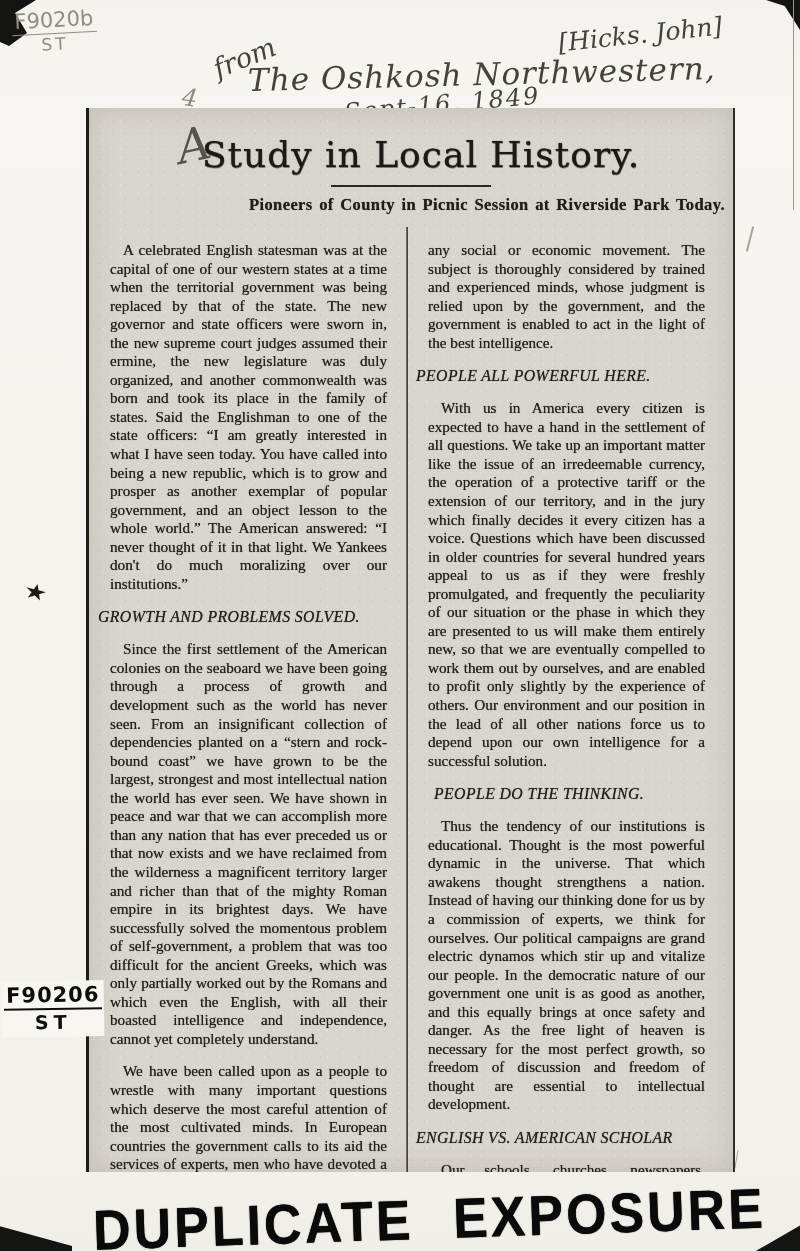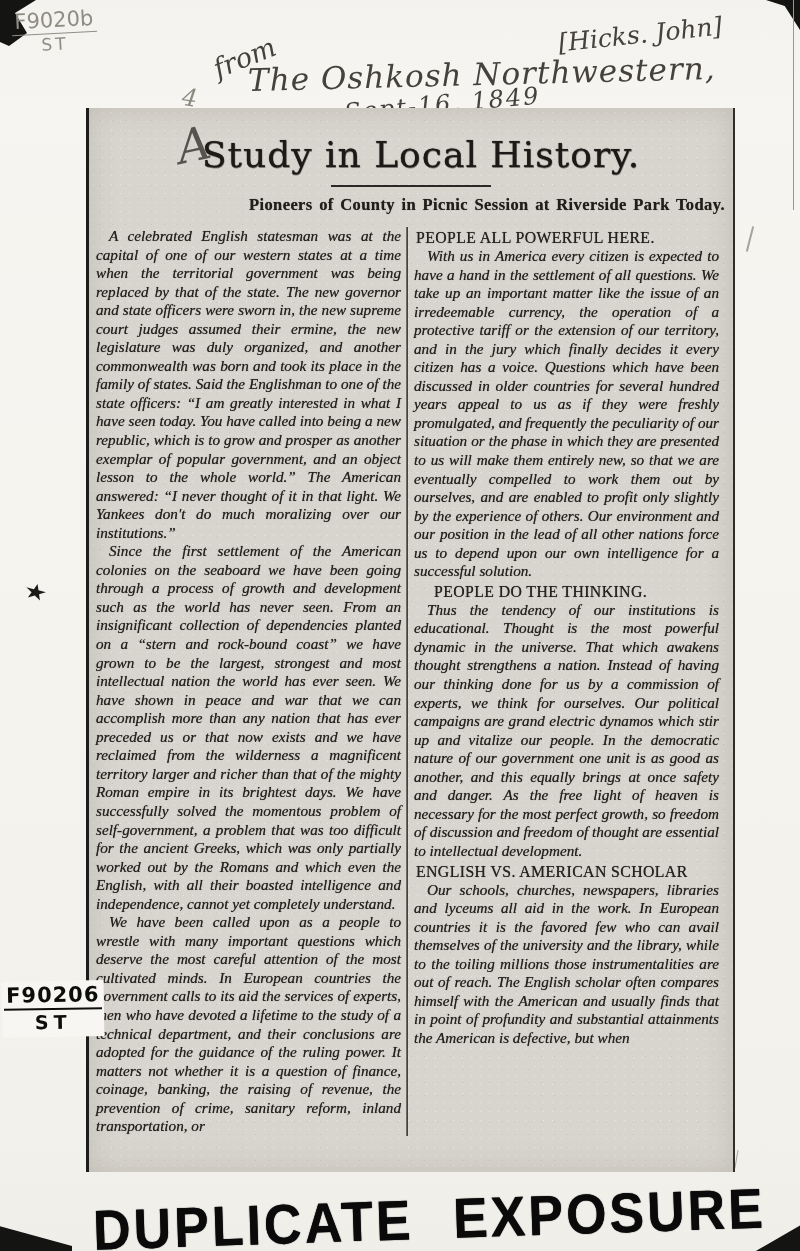--- a/index.html
+++ b/index.html
@@ -68,23 +68,23 @@
   .subhead{text-align:right;font-weight:bold;font-size:16.5px;letter-spacing:.4px;
            word-spacing:2px;color:#201e1a;margin:2px 8px 10px;
            text-shadow:0 0 .7px rgba(25,22,18,.75);}
 
   .cols{display:flex;padding:2px 4px 0 7px;}
   .col{width:305px;font-size:15.2px;line-height:18.55px;text-align:justify;
        text-shadow:0 0 .7px rgba(28,25,20,.8);
        color:#24221d;}
   .col-left{padding-right:5px;border-right:1px solid #6e6b64;}
   .col-right{border-left:1px solid #44423d;padding-left:6px;}
-  .col p{margin:0;text-indent:13px;font-style:italic;}
+  .col p{margin:14px;text-indent:13px;}
   .col h3{margin:1px 0 0;font-size:15.8px;font-weight:normal;letter-spacing:.4px;
-          line-height:19px;text-indent:2px;}
+          line-height:19px;text-indent:2px;font-style:italic;}
   .col h3.centered{text-indent:20px;}
 
   
   .dup-stamp{position:absolute;left:92px;top:1198px;white-space:nowrap;
              font-family:"Liberation Sans", sans-serif;font-weight:bold;
              font-size:52px;letter-spacing:3px;word-spacing:22px;color:#0a0a0a;
              transform:rotate(-1.9deg) scaleY(1.08);transform-origin:left top;
              text-shadow:0 0 1px #000;}
 </style>
 </head>
@@ -120,25 +120,27 @@
       <span class="hand-A">A</span>
       <span class="headline">Study in Local History.</span>
     </div>
     <div class="headline-rule"></div>
     <div class="subhead">Pioneers of County in Picnic Session at Riverside Park Today.</div>
 
     <div class="cols">
 
       <div class="col col-left">
         <p>A celebrated English statesman was at the capital of one of our western states at a time when the territorial government was being replaced by that of the state. The new governor and state officers were sworn in, the new supreme court judges assumed their ermine, the new legislature was duly organized, and another commonwealth was born and took its place in the family of states. Said the Englishman to one of the state officers: “I am greatly interested in what I have seen today. You have called into being a new republic, which is to grow and prosper as another exemplar of popular government, and an object lesson to the whole world.” The American answered: “I never thought of it in that light. We Yankees don't do much moralizing over our institutions.”</p>
+        <h3>GROWTH AND PROBLEMS SOLVED.</h3>
         <p>Since the first settlement of the American colonies on the seaboard we have been going through a process of growth and development such as the world has never seen. From an insignificant collection of dependencies planted on a “stern and rock-bound coast” we have grown to be the largest, strongest and most intellectual nation the world has ever seen. We have shown in peace and war that we can accomplish more than any nation that has ever preceded us or that now exists and we have reclaimed from the wilderness a magnificent territory larger and richer than that of the mighty Roman empire in its brightest days. We have successfully solved the momentous problem of self-government, a problem that was too difficult for the ancient Greeks, which was only partially worked out by the Romans and which even the English, with all their boasted intelligence and independence, cannot yet completely understand.</p>
         <p>We have been called upon as a people to wrestle with many important questions which deserve the most careful attention of the most cultivated minds. In European countries the government calls to its aid the services of experts, men who have devoted a lifetime to the study of a technical department, and their conclusions are adopted for the guidance of the ruling power. It matters not whether it is a question of finance, coinage, banking, the raising of revenue, the prevention of crime, sanitary reform, inland transportation, or</p>
       </div>
 
       <div class="col col-right">
+        <p style="text-indent:0;">any social or economic movement. The subject is thoroughly considered by trained and experienced minds, whose judgment is relied upon by the government, and the government is enabled to act in the light of the best intelligence.</p>
         <h3>PEOPLE ALL POWERFUL HERE.</h3>
         <p>With us in America every citizen is expected to have a hand in the settlement of all questions. We take up an important matter like the issue of an irredeemable currency, the operation of a protective tariff or the extension of our territory, and in the jury which finally decides it every citizen has a voice. Questions which have been discussed in older countries for several hundred years appeal to us as if they were freshly promulgated, and frequently the peculiarity of our situation or the phase in which they are presented to us will make them entirely new, so that we are eventually compelled to work them out by ourselves, and are enabled to profit only slightly by the experience of others. Our environment and our position in the lead of all other nations force us to depend upon our own intelligence for a successful solution.</p>
         <h3 class="centered">PEOPLE DO THE THINKING.</h3>
         <p>Thus the tendency of our institutions is educational. Thought is the most powerful dynamic in the universe. That which awakens thought strengthens a nation. Instead of having our thinking done for us by a commission of experts, we think for ourselves. Our political campaigns are grand electric dynamos which stir up and vitalize our people. In the democratic nature of our government one unit is as good as another, and this equally brings at once safety and danger. As the free light of heaven is necessary for the most perfect growth, so freedom of discussion and freedom of thought are essential to intellectual development.</p>
         <h3>ENGLISH VS. AMERICAN SCHOLAR</h3>
         <p>Our schools, churches, newspapers, libraries and lyceums all aid in the work. In European countries it is the favored few who can avail themselves of the university and the library, while to the toiling millions those instrumentalities are out of reach. The English scholar often compares himself with the American and usually finds that in point of profundity and substantial attainments the American is defective, but when</p>
       </div>
 
     </div>
   </div>

